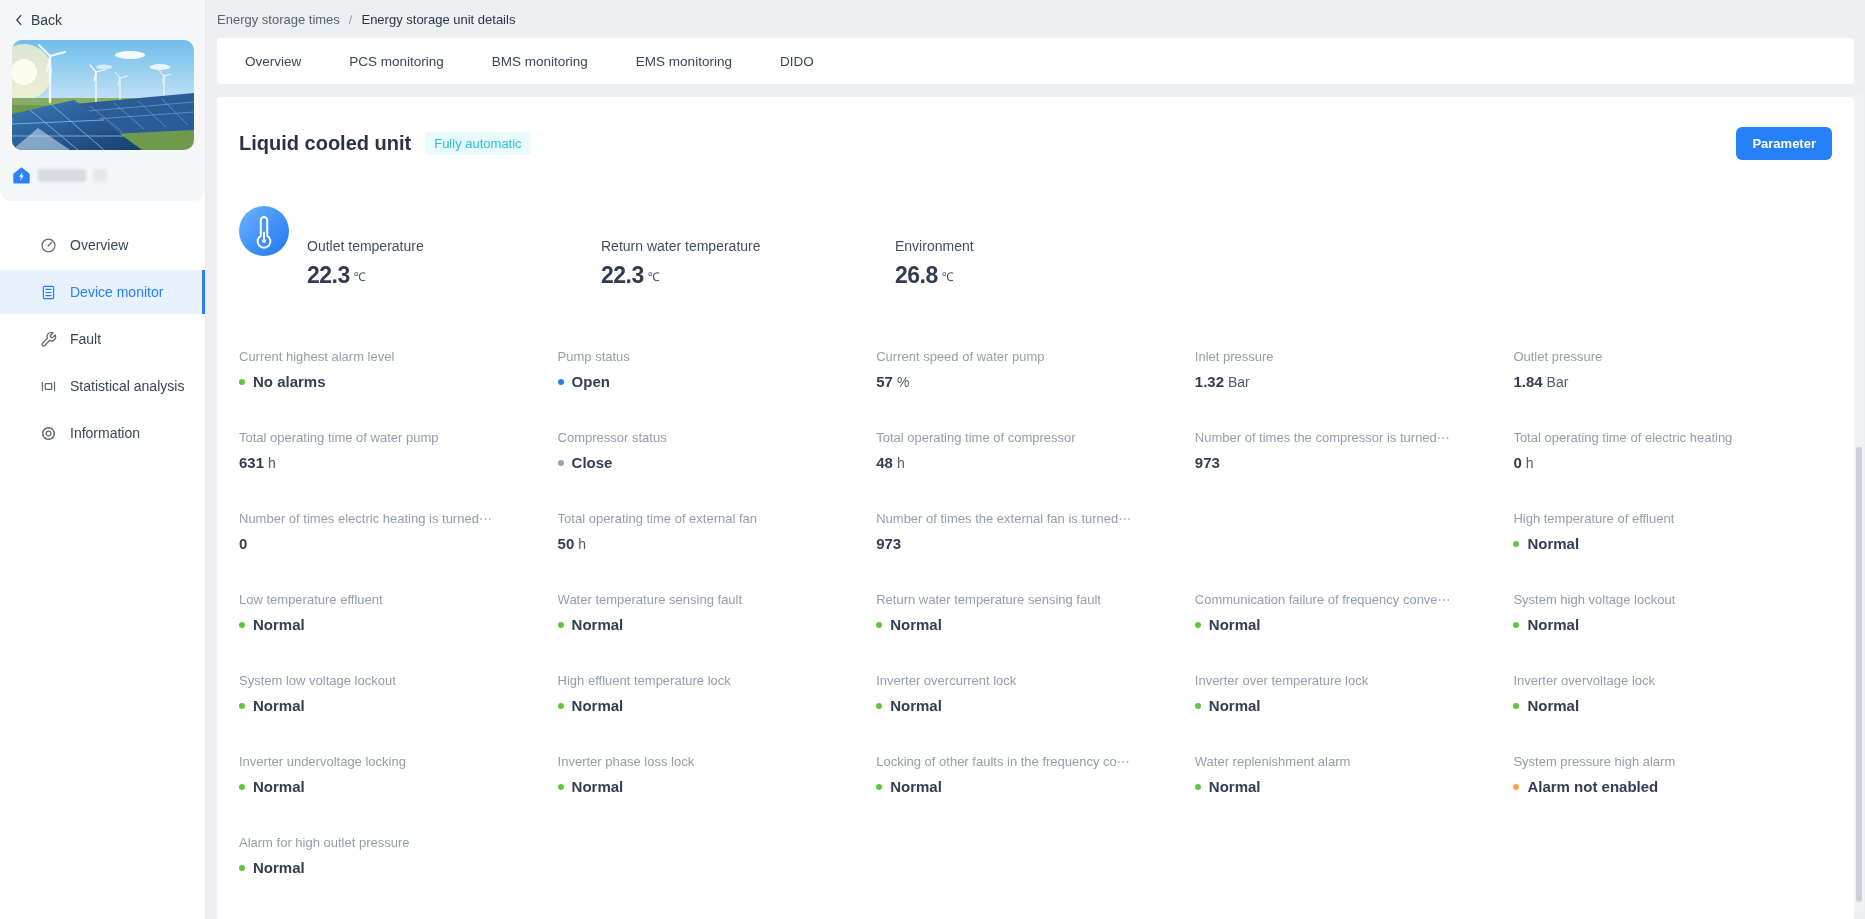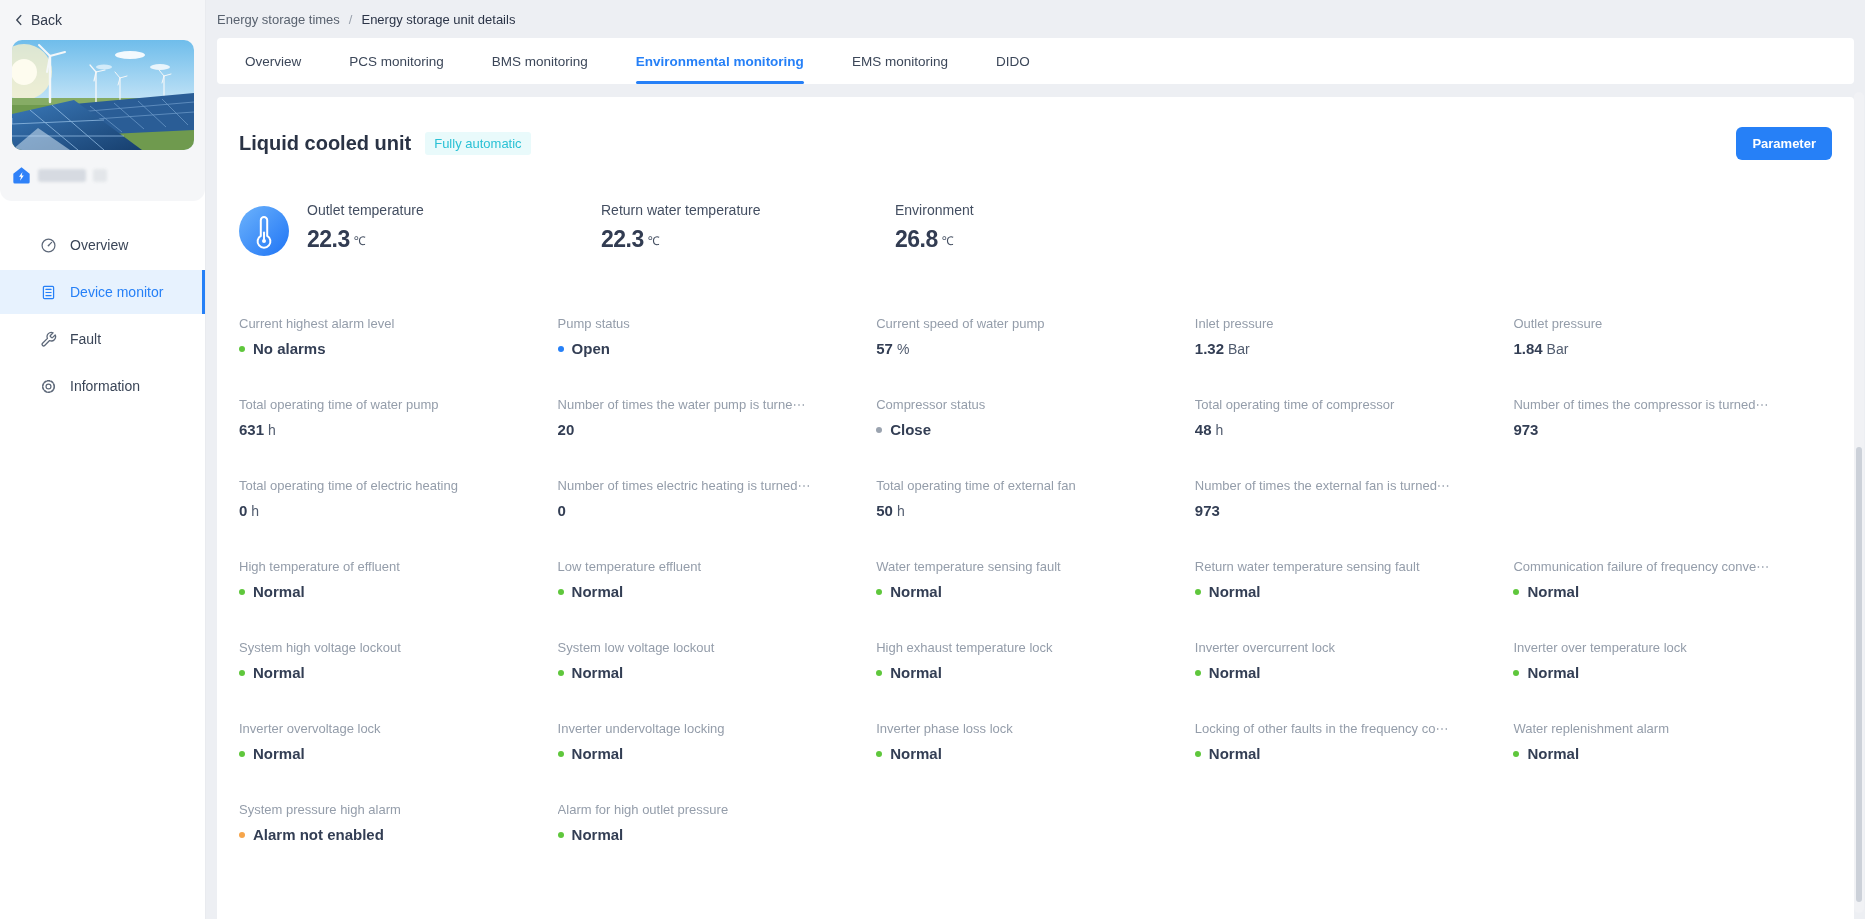--- a/index.html
+++ b/index.html
@@ -34,21 +34,21 @@
   .tab.active{color:#2680f7;font-weight:700;}
   .tab.active::after{content:"";position:absolute;left:24px;right:24px;bottom:0;height:3px;border-radius:2px;background:#2680f7;}
   .card{margin:13px 0 0 10px;width:1637px;height:900px;background:#fff;border-radius:4px;box-sizing:border-box;padding:30px 22px 0;overflow:hidden;}
   .card-head{display:flex;align-items:center;}
   .title{font-size:20px;font-weight:700;color:#2a3345;}
   .badge{margin-left:14px;font-size:13px;color:#2bc1d5;background:#e9fafb;padding:4px 9px;border-radius:3px;}
   .param-btn{margin-left:auto;background:#2680f7;color:#fff;border:none;font-size:13px;font-weight:700;padding:9px 16px;border-radius:6px;cursor:pointer;font-family:inherit;}
   
   .temps{display:flex;margin-top:42px;}
   .temp-icon{width:50px;height:50px;margin-right:18px;margin-top:4px;flex:0 0 auto;}
-  .temp-col{width:294px;}
+  .temp-col{width:294px;margin-top:36px;}
   .temp-col:nth-of-type(3){width:322px;}
   .temp-label{font-size:14px;color:#434e61;}
   .temp-valrow{margin-top:8px;font-size:0;}
   .temp-value{font-size:23px;font-weight:700;color:#323c52;letter-spacing:-0.5px;}
   .temp-unit{font-size:12px;color:#434e61;margin-left:4px;position:relative;top:-2px;}
   
   .metrics{margin-top:60px;display:grid;grid-template-columns:repeat(5,1fr);}
   .cell{margin-bottom:36px;min-height:45px;overflow:hidden;}
   .cell-label{font-size:13px;color:#949daa;white-space:nowrap;overflow:hidden;}
   .cell-valrow{margin-top:9px;display:flex;align-items:center;}
@@ -168,20 +168,29 @@
       <div class="menu-item">
         <span class="mi-icon">
           <svg width="17" height="17" viewBox="0 0 24 24" fill="none" stroke="currentColor" stroke-width="1.8" stroke-linecap="round" stroke-linejoin="round">
             <path d="M14.7 6.3a1 1 0 0 0 0 1.4l1.6 1.6a1 1 0 0 0 1.4 0l3.77-3.77a6 6 0 0 1-7.94 7.94l-6.91 6.91a2.12 2.12 0 0 1-3-3l6.91-6.91a6 6 0 0 1 7.94-7.94l-3.76 3.76z"></path>
           </svg>
         </span>
         <span>Fault</span>
       </div>
       <div class="menu-item">
         <span class="mi-icon">
+          <svg width="17" height="17" viewBox="0 0 18 18" fill="none" stroke="currentColor" stroke-width="1.3" stroke-linecap="round">
+            <rect x="5.6" y="6" width="6.8" height="6" rx="0.6"></rect>
+            <path d="M2.6 4.6v8.8M15.4 4.6v8.8"></path>
+          </svg>
+        </span>
+        <span>Statistical analysis</span>
+      </div>
+      <div class="menu-item">
+        <span class="mi-icon">
           <svg width="17" height="17" viewBox="0 0 18 18" fill="none" stroke="currentColor" stroke-linecap="round">
             <circle cx="9" cy="9" r="6.1" stroke-width="1.7" stroke-dasharray="2.3 1.55"></circle>
             <circle cx="9" cy="9" r="2.6" stroke-width="1.3"></circle>
           </svg>
         </span>
         <span>Information</span>
       </div>
     </div>
 </div>
 
@@ -189,21 +198,20 @@
   <div class="breadcrumb">
     <span class="bc-item">Energy storage times</span>
     <span class="bc-sep">/</span>
     <span class="bc-current">Energy storage unit details</span>
   </div>
 
   <div class="tabstrip">
       <div class="tab">Overview</div>
       <div class="tab">PCS monitoring</div>
       <div class="tab">BMS monitoring</div>
-      <div class="tab active">Environmental monitoring</div>
       <div class="tab">EMS monitoring</div>
       <div class="tab">DIDO</div>
     </div>
 
   <div class="card">
     <div class="card-head">
       <span class="title">Liquid cooled unit</span>
       <span class="badge">Fully automatic</span>
       <button class="param-btn">Parameter</button>
     </div>
@@ -277,26 +285,20 @@
           </div>
         </div>
         <div class="cell">
           <div class="cell-label">Total operating time of water pump</div>
           <div class="cell-valrow">
             <span class="cell-value">631</span>
             <span class="cell-unit">h</span>
           </div>
         </div>
         <div class="cell">
-          <div class="cell-label">Number of times the water pump is turne⋯</div>
-          <div class="cell-valrow">
-            <span class="cell-value">20</span>
-          </div>
-        </div>
-        <div class="cell">
           <div class="cell-label">Compressor status</div>
           <div class="cell-valrow">
             <span class="dot dot-gray"></span>
             <span class="cell-value">Close</span>
           </div>
         </div>
         <div class="cell">
           <div class="cell-label">Total operating time of compressor</div>
           <div class="cell-valrow">
             <span class="cell-value">48</span>
@@ -379,21 +381,21 @@
           </div>
         </div>
         <div class="cell">
           <div class="cell-label">System low voltage lockout</div>
           <div class="cell-valrow">
             <span class="dot dot-green"></span>
             <span class="cell-value">Normal</span>
           </div>
         </div>
         <div class="cell">
-          <div class="cell-label">High exhaust temperature lock</div>
+          <div class="cell-label">High effluent temperature lock</div>
           <div class="cell-valrow">
             <span class="dot dot-green"></span>
             <span class="cell-value">Normal</span>
           </div>
         </div>
         <div class="cell">
           <div class="cell-label">Inverter overcurrent lock</div>
           <div class="cell-valrow">
             <span class="dot dot-green"></span>
             <span class="cell-value">Normal</span>

